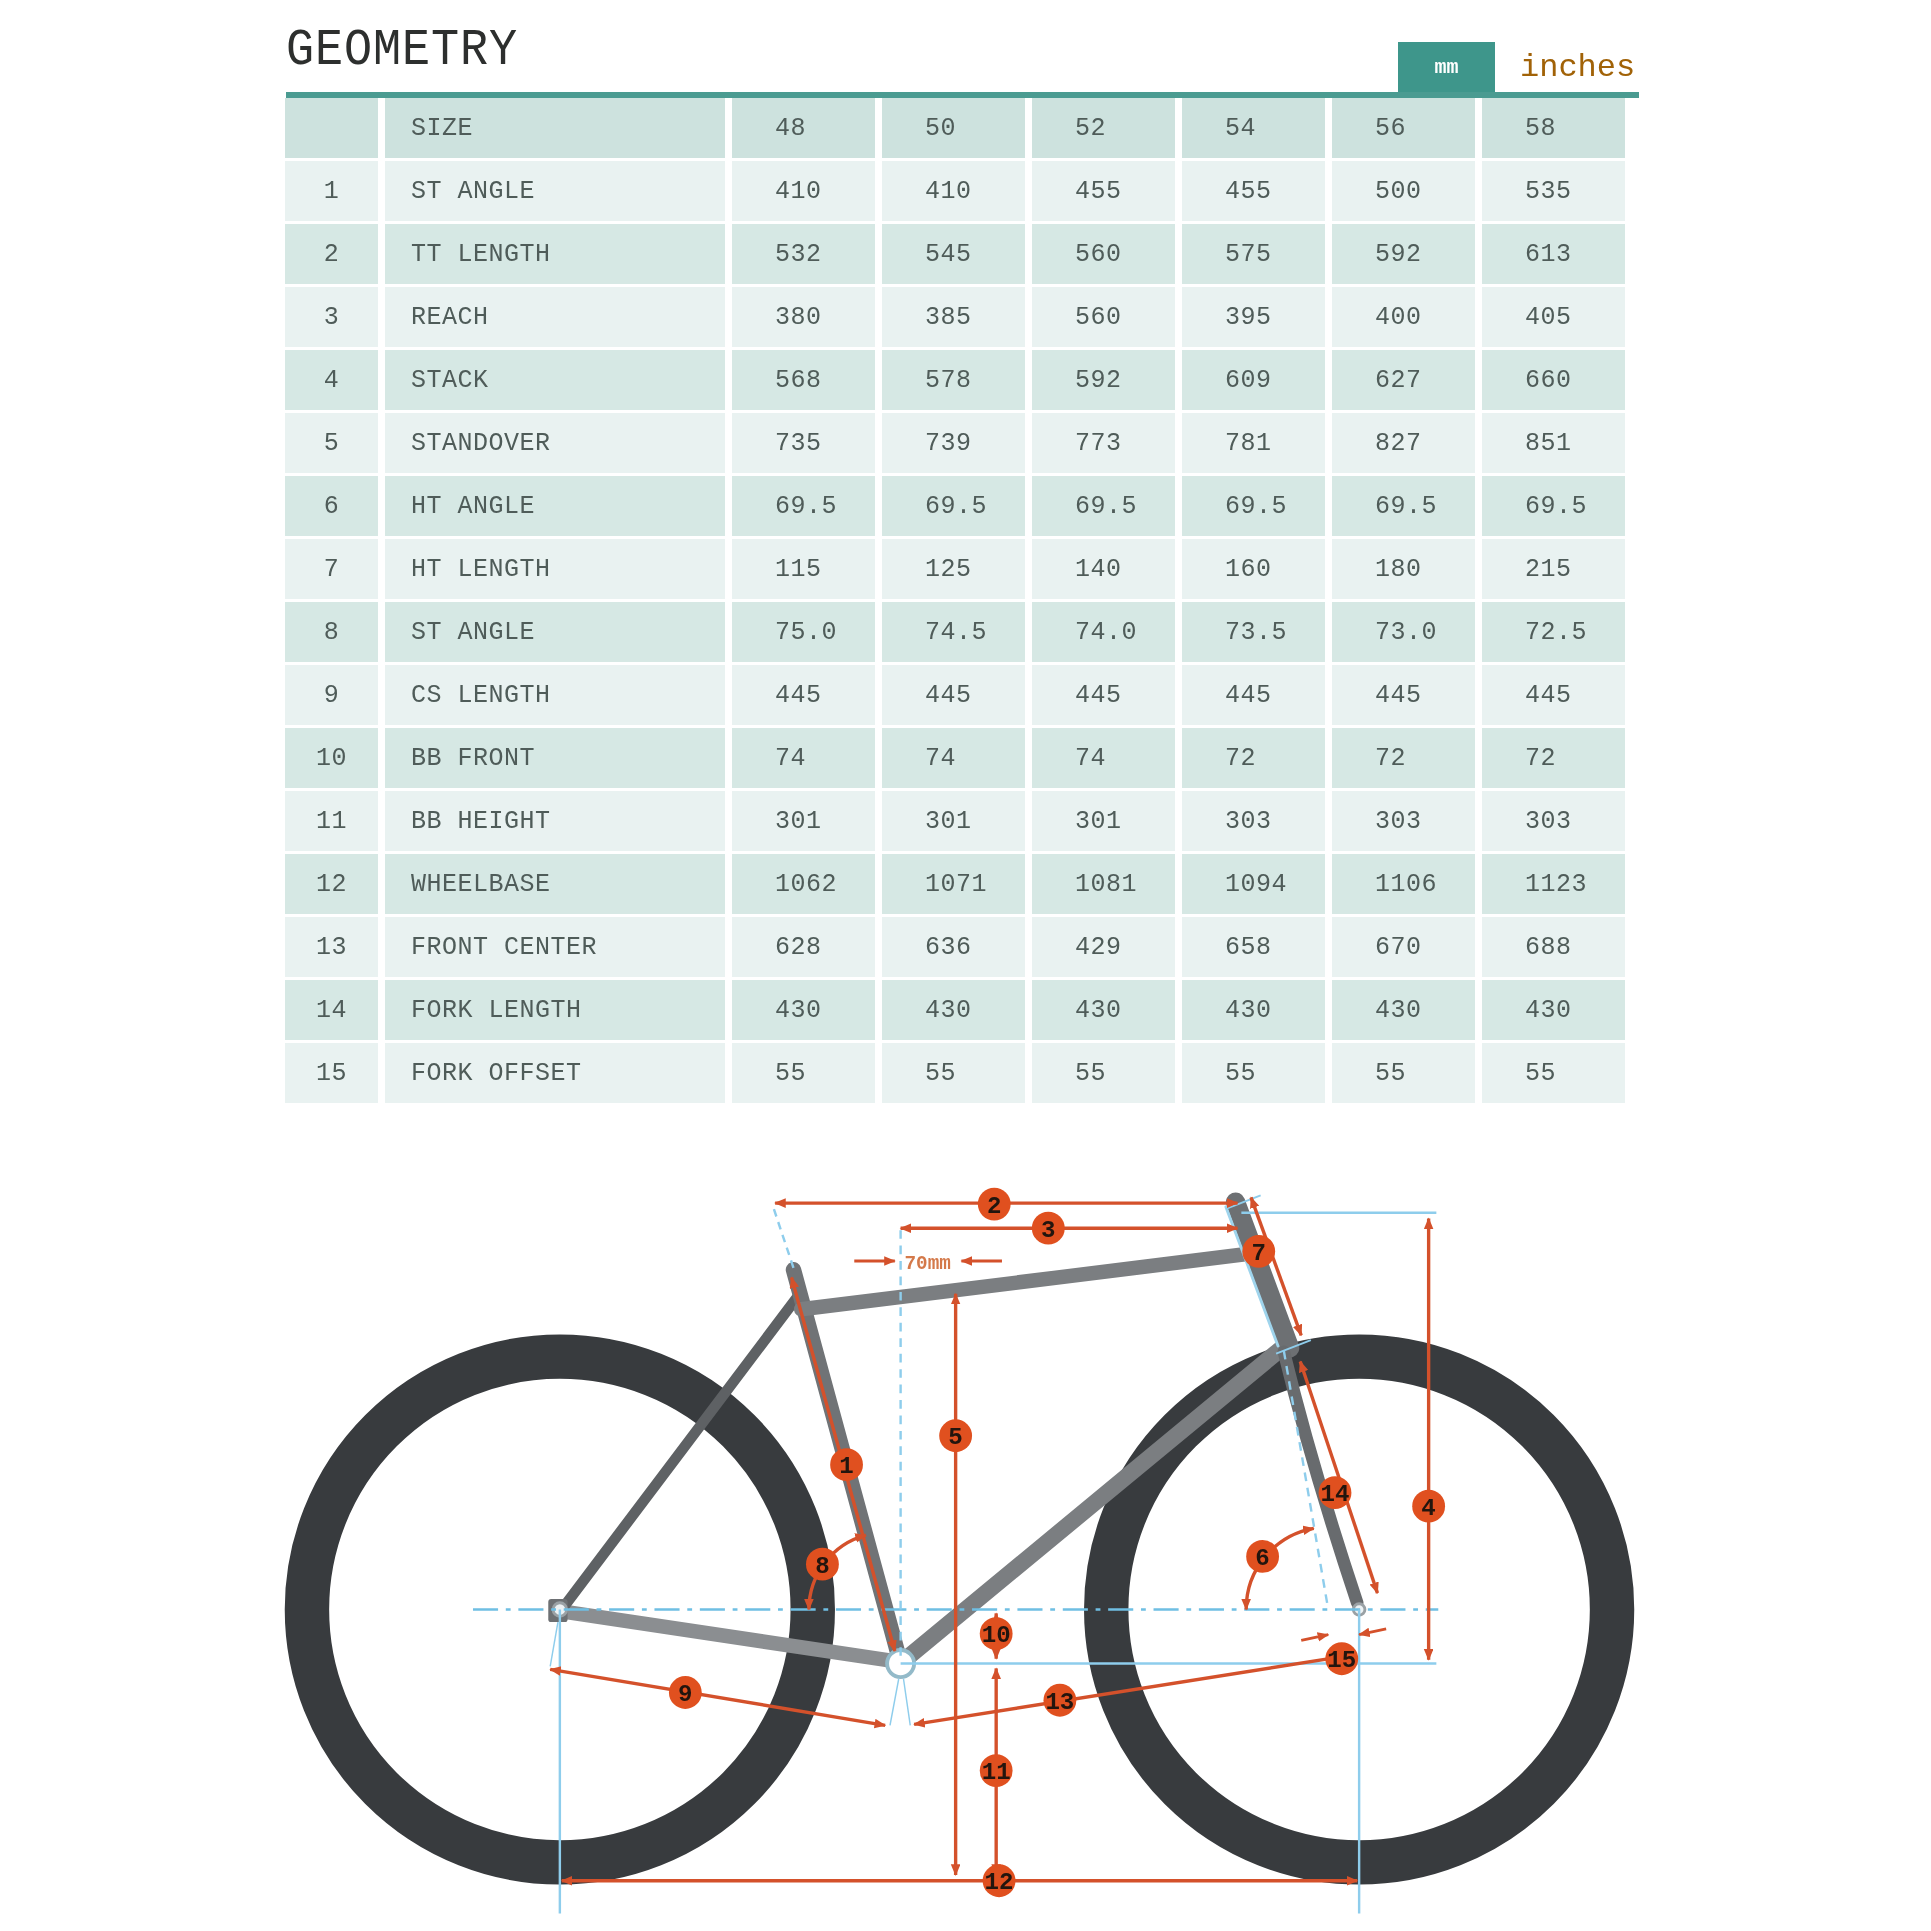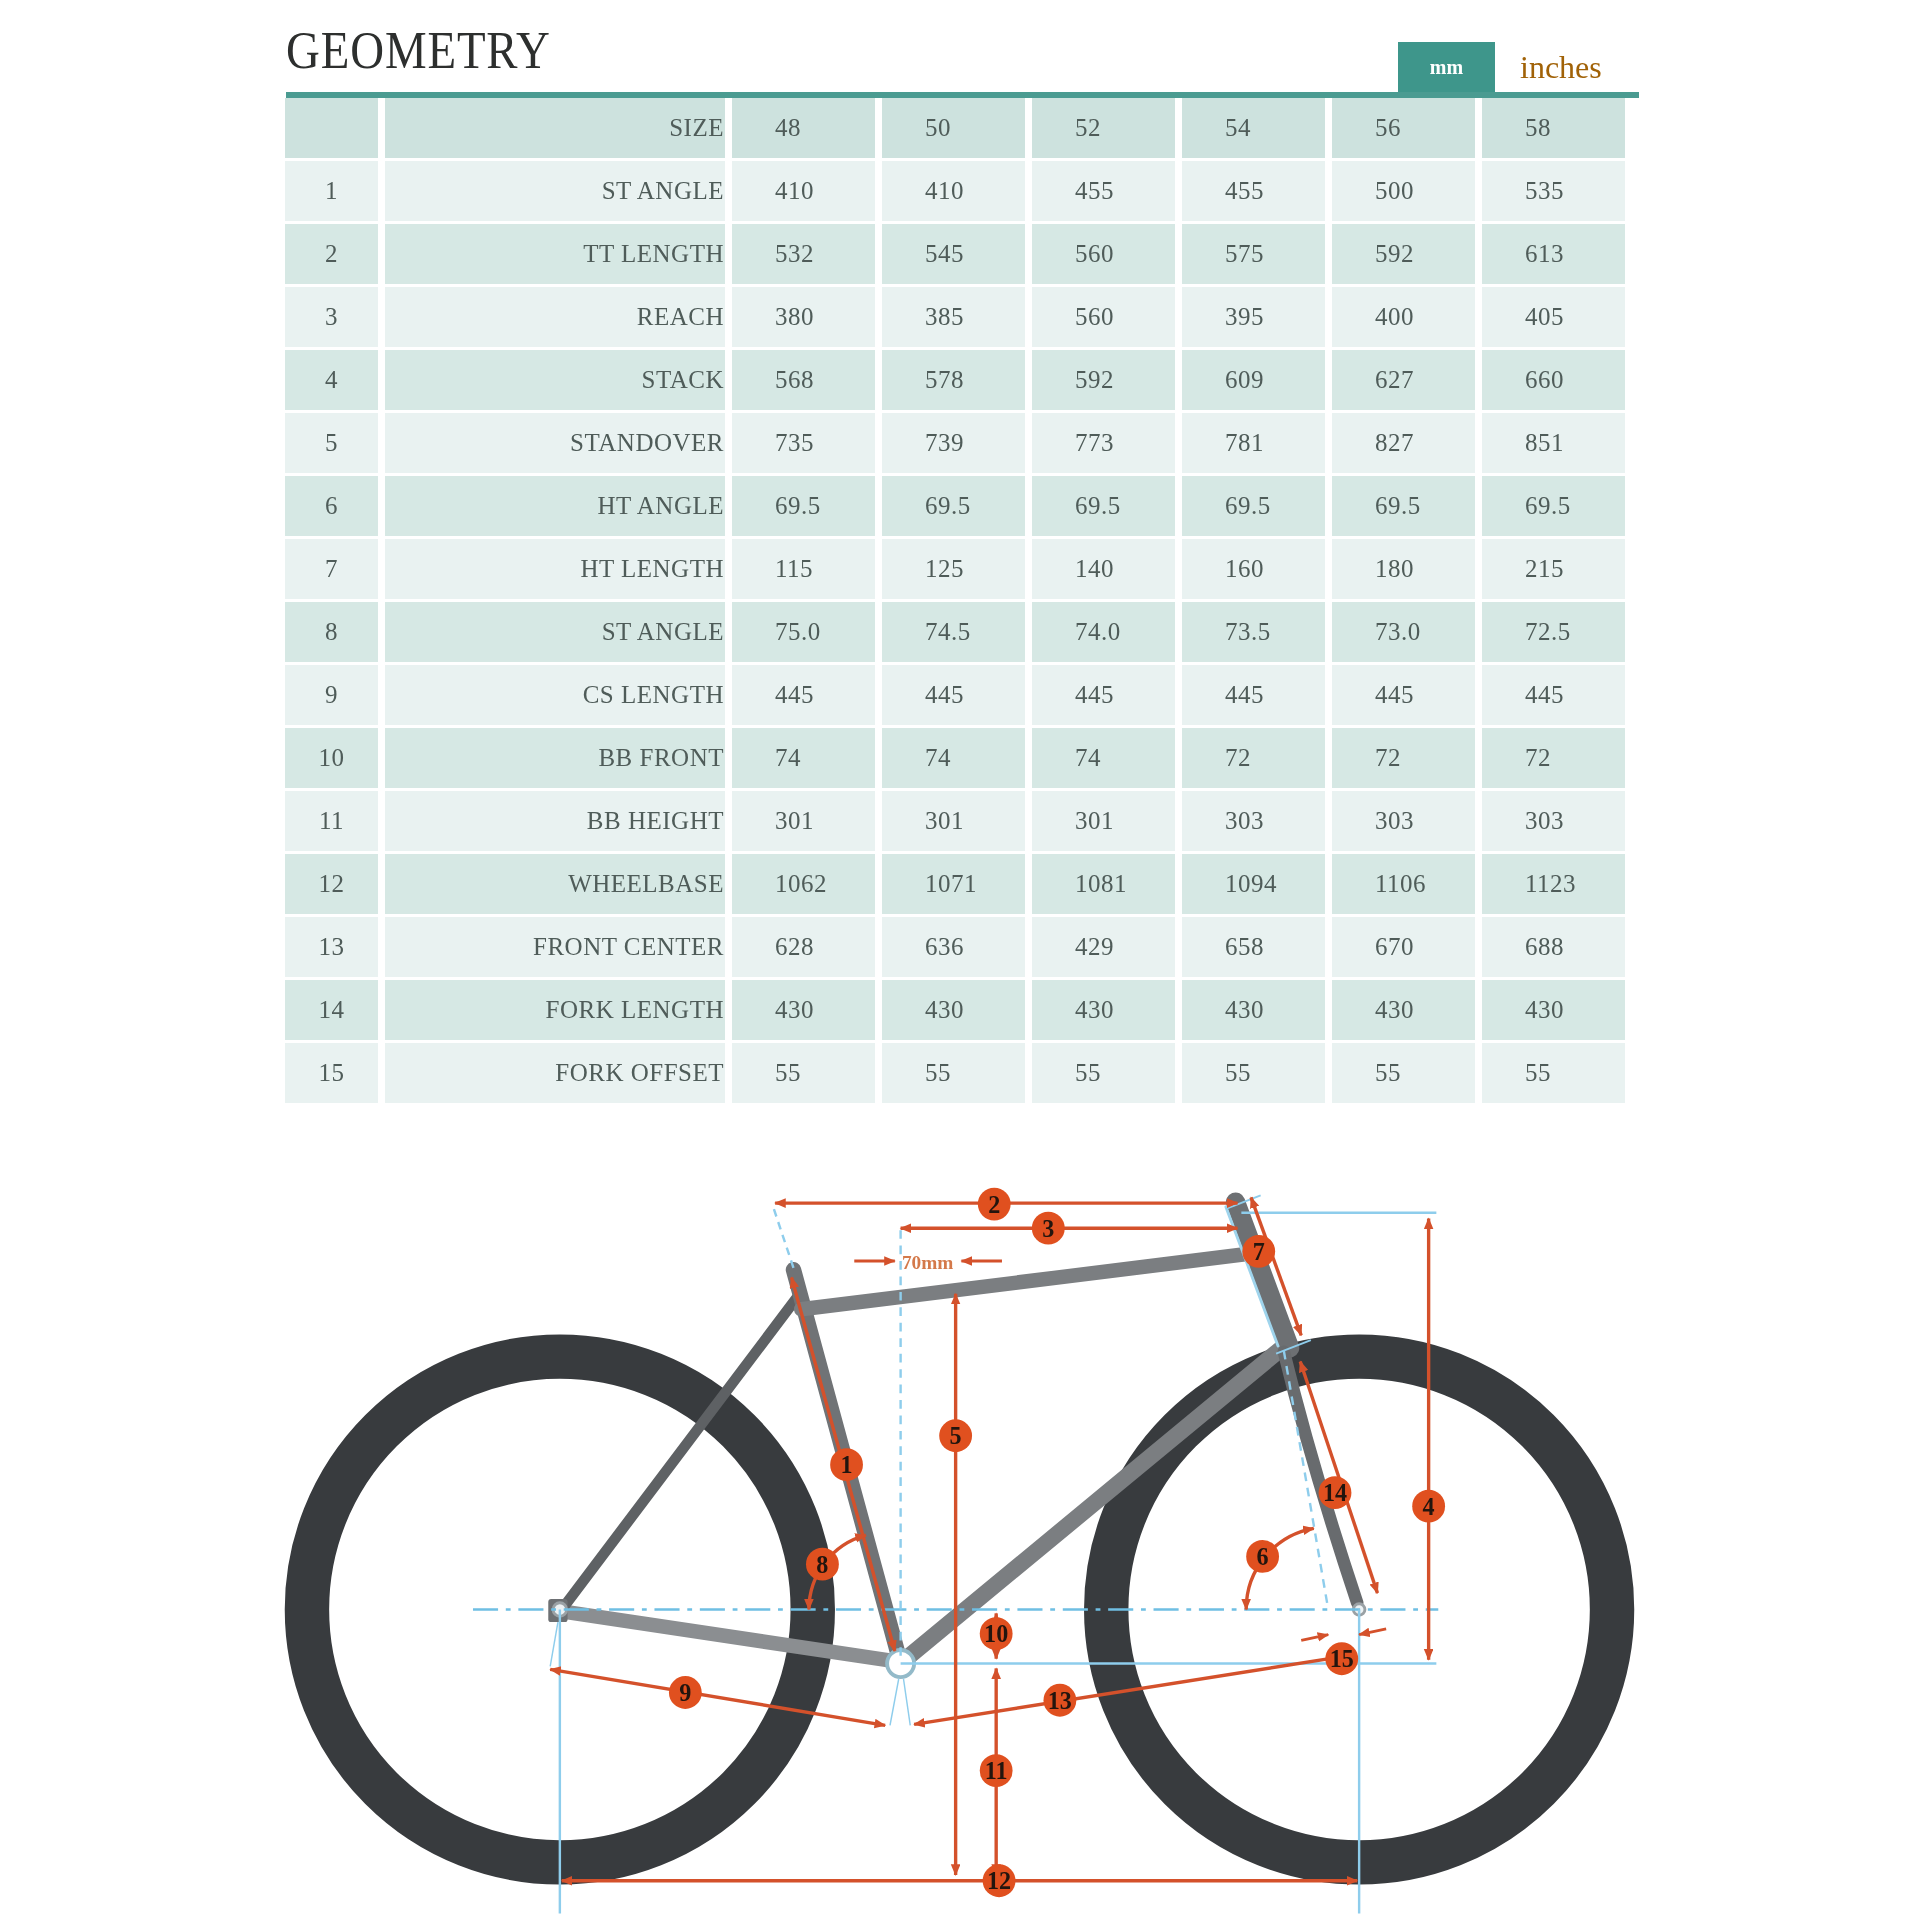--- a/index.html
+++ b/index.html
@@ -1,36 +1,36 @@
 <!DOCTYPE html>
 <html><head>
 <meta charset="utf-8">
 <style>
   html,body{margin:0;padding:0;background:#ffffff;}
   #stage{position:relative;width:1639px;height:1931px;background:#ffffff;overflow:hidden;
-         font-family:Liberation Serif, serif;border-radius:14px;}
+         font-family:Liberation Mono, monospace;border-radius:14px;}
   
   #page-title{position:absolute;left:286px;top:21px;font-size:52px;font-weight:400;color:#2d2f2e;
               letter-spacing:1px;transform:scaleX(.9);transform-origin:left top;margin:0;}
   #unit-mm{position:absolute;left:1398px;top:42px;width:97px;height:50px;background:#3E968B;
            color:#ffffff;font-size:20px;font-weight:bold;display:flex;align-items:center;justify-content:center;
            cursor:pointer;}
   #unit-inches{position:absolute;left:1520px;top:46px;height:42px;color:#a16207;font-size:32px;
            display:flex;align-items:center;cursor:pointer;}
   #title-rule{position:absolute;left:286px;top:92px;width:1353px;height:5.8px;background:#4A9B91;}
   
   #geo-table-wrap{position:absolute;left:278px;top:95px;}
   table{border-collapse:separate;border-spacing:7.7px 3.9px;table-layout:fixed;}
   col.c-num{width:93px;} col.c-label{width:340px;} col.c-val{width:143px;}
   td{height:58px;font-size:25px;color:#4f5c59;letter-spacing:0.5px;}
   tbody tr:nth-child(odd) td{background:#d6e8e4;}
   tbody tr:nth-child(even) td{background:#e9f2f1;}
   tbody tr.hdr td{background:#cde2de;}
   td.num-cell{text-align:center;}
-  td.label-cell{padding-left:26px;text-align:right;}
+  td.label-cell{padding-left:26px;}
   td.val-cell{padding-left:43px;}
   
   #diagram{position:absolute;left:222px;top:1149px;width:1419px;height:782px;}
   .badge-num{font-size:25px;font-weight:bold;fill:#23150e;}
 </style>
 </head>
 <body>
 
 <div id="stage">
 

